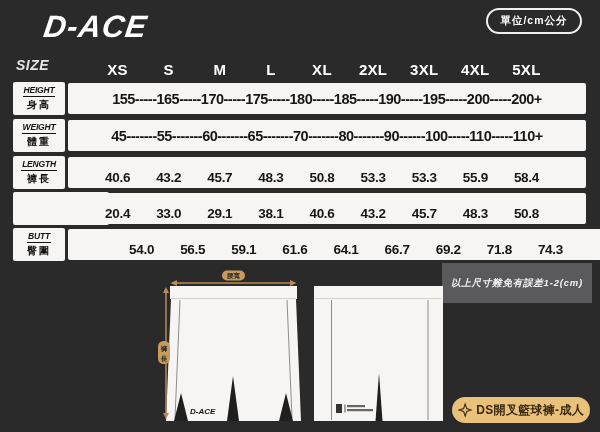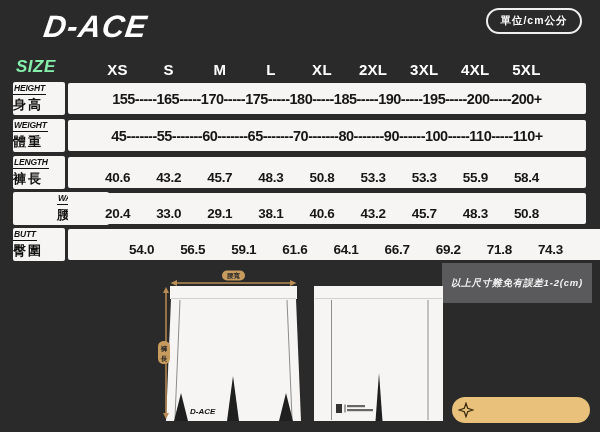--- a/index.html
+++ b/index.html
@@ -6,31 +6,31 @@
   body{width:600px;height:432px;background:#2a2a2a;position:relative;overflow:hidden;
        font-family:"Liberation Sans",sans-serif;}
   .stage{position:absolute;inset:0;}
 
   .logo{position:absolute;left:44px;top:9px;font-size:31px;font-weight:900;font-style:italic;
         color:#ffffff;transform:skewX(-8deg);letter-spacing:1px;}
   .unit-badge{position:absolute;left:486px;top:8px;width:92px;height:22px;border:2px solid #efefef;
         border-radius:13px;color:#fff;font-size:10.5px;font-weight:700;display:flex;
         align-items:center;justify-content:center;letter-spacing:1px;}
 
-  .size-title{position:absolute;left:16px;top:57px;font-size:17px;font-weight:900;font-style:italic;
-        color:#86efac;letter-spacing:0.5px;}
+  .size-title{position:absolute;left:16px;top:57px;font-size:14px;font-weight:900;font-style:italic;
+        color:#e5e5e5;letter-spacing:0.5px;}
   .size-row{position:absolute;left:68px;top:61px;width:518px;display:grid;
         grid-template-columns:repeat(9,1fr);padding:0 34px 0 24px;box-sizing:border-box;}
   .size-row span{text-align:center;font-size:15px;font-weight:800;color:#fff;letter-spacing:0.3px;}
 
   .hdr-box{position:absolute;left:13px;width:52px;height:33px;background:#f6f5f3;border-radius:2px;
-        display:flex;flex-direction:column;align-items:flex-start;justify-content:center;}
+        display:flex;flex-direction:column;align-items:center;justify-content:center;}
   .hdr-en{font-size:8.5px;font-weight:800;font-style:italic;color:#111;
         border-bottom:1.5px solid #111;padding:0 1px 1px;letter-spacing:-0.2px;}
-  .hdr-zh{font-size:13px;font-weight:800;color:#111;margin-top:1.5px;letter-spacing:2px;}
+  .hdr-zh{font-size:10px;font-weight:800;color:#111;margin-top:1.5px;letter-spacing:2px;}
 
   .band{position:absolute;left:68px;width:518px;height:31px;background:#f6f5f3;border-radius:2px;
         display:flex;align-items:center;}
   .range{width:100%;text-align:center;font-size:14.5px;font-weight:800;color:#161616;
         letter-spacing:-0.5px;white-space:nowrap;}
   .vals{display:grid;grid-template-columns:repeat(9,1fr);width:100%;
         padding:0 34px 0 24px;box-sizing:border-box;}
   .vals span{text-align:center;font-size:13.5px;font-weight:800;color:#161616;letter-spacing:-0.3px;margin-top:9px;}
 
   .note{position:absolute;top:263px;right:8px;height:24px;background:#5a5a5c;color:#f3f3f3;
@@ -184,15 +184,16 @@
         <rect x="347" y="405" width="18" height="2.2" fill="#666"></rect>
         <rect x="347" y="409" width="26" height="2.2" fill="#666"></rect>
       </g>
     </g>
   </svg>
 
   <div class="product-badge">
     <svg width="16" height="16" viewBox="0 0 16 16">
       <path d="M8 1.2 L9.7 6.3 L14.8 8 L9.7 9.7 L8 14.8 L6.3 9.7 L1.2 8 L6.3 6.3 Z" fill="none" stroke="#3a2a10" stroke-width="1.2"></path>
     </svg>
+    <span class="label">DS開叉籃球褲-成人</span>
   </div>
 
 </div>
 
 </body></html>

